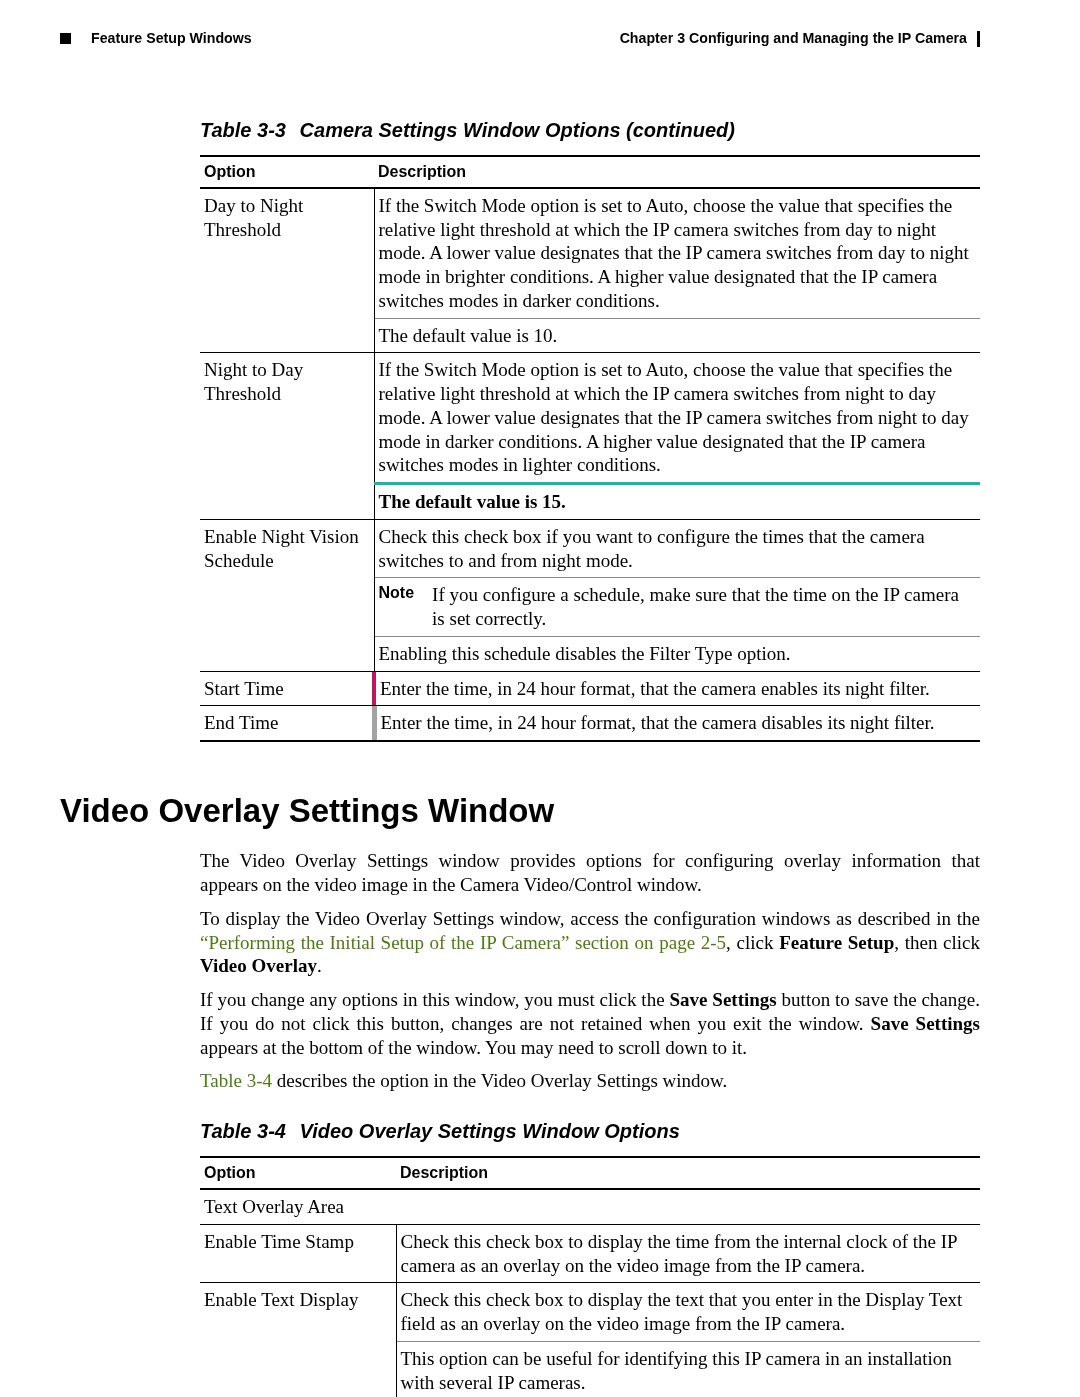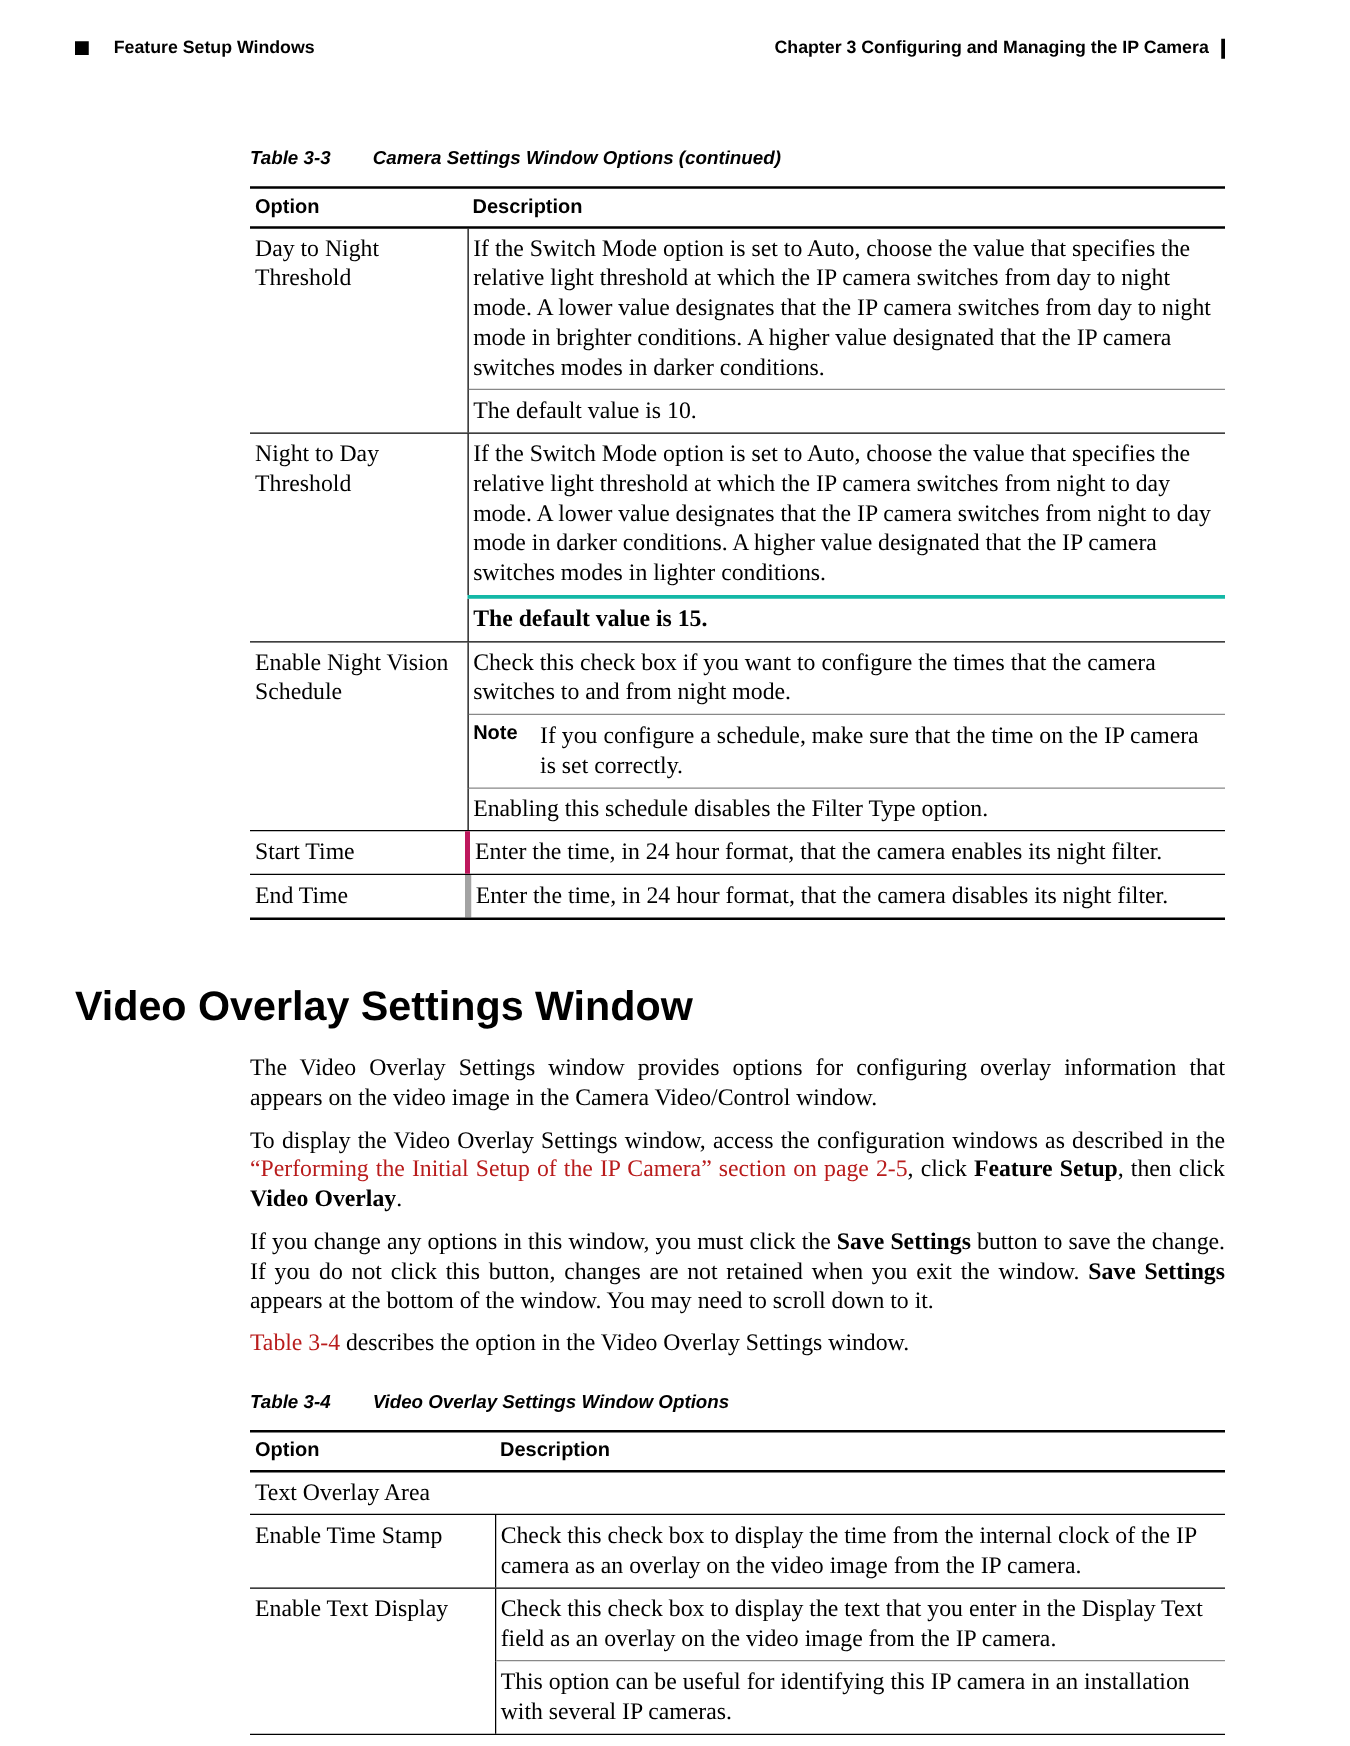--- a/index.html
+++ b/index.html
@@ -36,21 +36,21 @@
     display:flex; align-items:center; gap:10px;
   }
   .header-right .bar { width:3px; height:16px; background:#000; display:inline-block;}
   .content {
     margin-left: 140px;   
   }
   .caption {
     font-family: Arial, Helvetica, sans-serif;
     font-style: italic;
     font-weight: bold;
-    font-size: 15px;
+    font-size: 20px;
     margin-top: 70px;
     margin-bottom: 12px;
   }
   .caption .capnum { display:inline-block; width:94px; }
   table.opts {
     border-collapse: collapse;
     width: 100%;
     font-size: 19px;
   }
   table.opts th {
@@ -72,21 +72,21 @@
   .col-opt  { width: 174px; }
   .note-row { display:flex; gap:18px; }
   .note-lbl { font-family: Arial, Helvetica, sans-serif; font-weight:bold; font-size:16px; flex:0 0 auto;}
   h1.sec {
     font-family: Arial, Helvetica, sans-serif;
     font-weight: bold;
     font-size: 33px;
     margin: 48px 0 18px -140px;
   }
   .body p { margin: 0 0 10px 0; text-align: justify; }
-  .link { color:#b91c1c; }
+  .link { color:#4d7c0f; }
   .section-hdr td {
     font-weight: normal;
     padding-top:6px; padding-bottom:6px;
   }
 </style>
 </head>
 <body>
 
 <div class="page">
 

